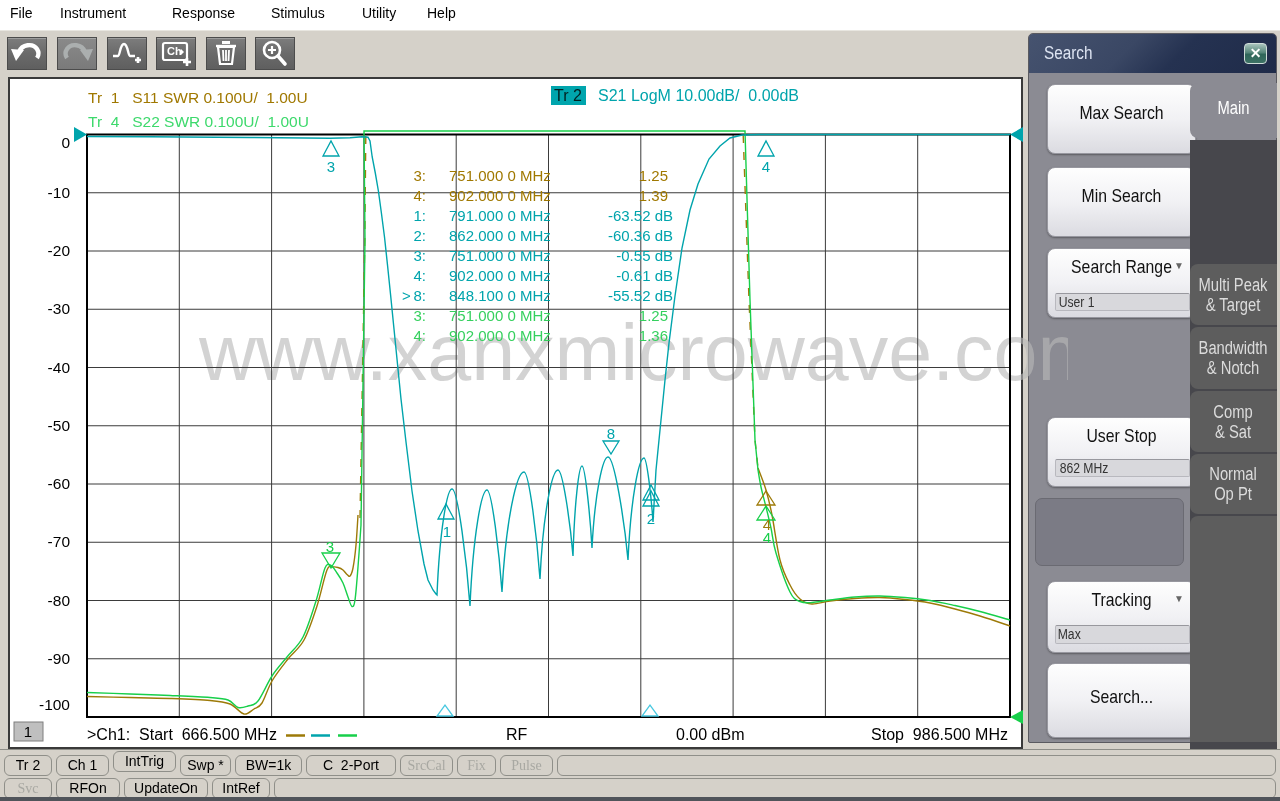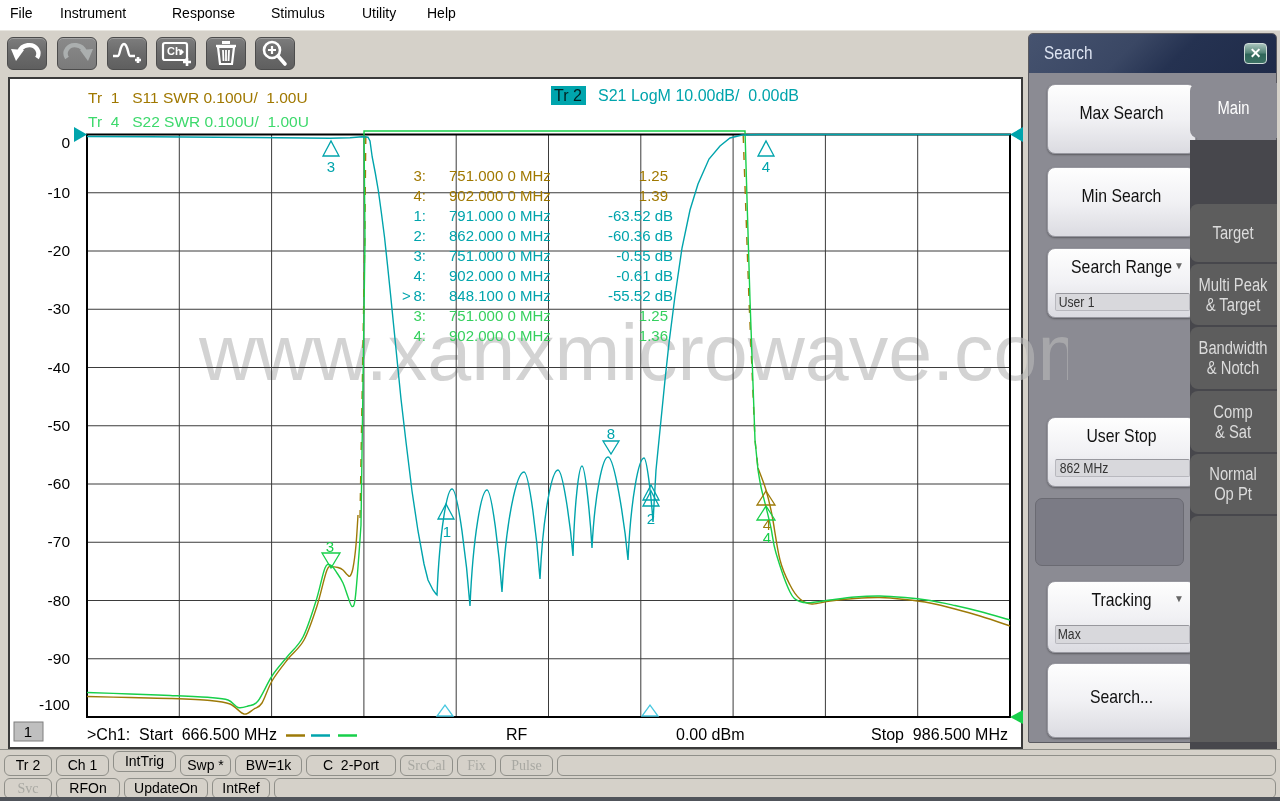--- a/index.html
+++ b/index.html
@@ -4,21 +4,21 @@
 <style>
 * { margin:0; padding:0; box-sizing:border-box; }
 html,body { width:1280px; height:801px; overflow:hidden; font-family:"Liberation Sans", sans-serif; background:#d5d1c9; }
 #page { position:relative; width:1280px; height:801px; }
 .abs { position:absolute; }
 
 #menubar { position:absolute; left:0; top:0; width:1280px; height:30px; background:#ffffff; }
 #menubar span { position:absolute; top:5px; font-size:14px; color:#000; }
 
 #toolbar { position:absolute; left:0; top:30px; width:1280px; height:47px; background:#d5d1c9; border-top:1px solid #e8e6e0; }
-.tbtn { position:absolute; top:6px; width:40px; height:33px; border-radius:6px;
+.tbtn { position:absolute; top:6px; width:40px; height:33px; border-radius:0;
   background:linear-gradient(180deg,#7d7d7d 0%,#6a6a6a 50%,#5f5f5f 100%);
   border:1px solid #4c4c4c; box-shadow:inset 0 1px 0 rgba(255,255,255,.25); }
 .tbtn.dis { background:linear-gradient(180deg,#8a8a8a 0%,#7a7a7a 100%); }
 
 #chart { position:absolute; left:8px; top:77px; width:1015px; height:672px; background:#ffffff; border:2px solid #3a3a3a; }
 
 #spanel { position:absolute; left:1028px; top:33px; width:249px; height:710px; background:#8b8b93; border-radius:5px 5px 2px 2px; border:1px solid #5a5a60; }
 #stitle { position:absolute; left:0; top:0; width:247px; height:39px; border-radius:4px 4px 0 0;
   background:linear-gradient(135deg,#46536f 0%,#3a4764 40%,#253251 60%,#1f2b49 100%); }
 #stitle .t { position:absolute; left:15px; top:9px; font-size:18px; color:#dde4f2; transform:scaleX(0.85); transform-origin:left center; }
@@ -268,23 +268,20 @@
         <div class="dropar" style="top:11px">▼</div>
         <div class="inset" style="top:43px;height:19px"><span>Max</span></div>
       </div>
     <div class="sbtn" style="top:629px;height:75px">
         <div class="lab" style="top:22px">Search...</div>
       </div>
     <div class="abs" style="left:161px;top:106px;width:87px;height:640px;background:#47474c"></div>
     <div class="stab" style="top:49px;height:55px;background:#8b8b93;color:#fff;padding-bottom:5px">
         <span>Main</span>
       </div>
-    <div class="stab" style="top:170px;height:58px">
-        <span>Target</span>
-      </div>
     <div class="stab" style="top:230px;height:61px">
         <span>Multi Peak<br>&amp; Target</span>
       </div>
     <div class="stab" style="top:293px;height:62px">
         <span>Bandwidth<br>&amp; Notch</span>
       </div>
     <div class="stab" style="top:357px;height:61px">
         <span>Comp<br>&amp; Sat</span>
       </div>
     <div class="stab" style="top:420px;height:60px">

